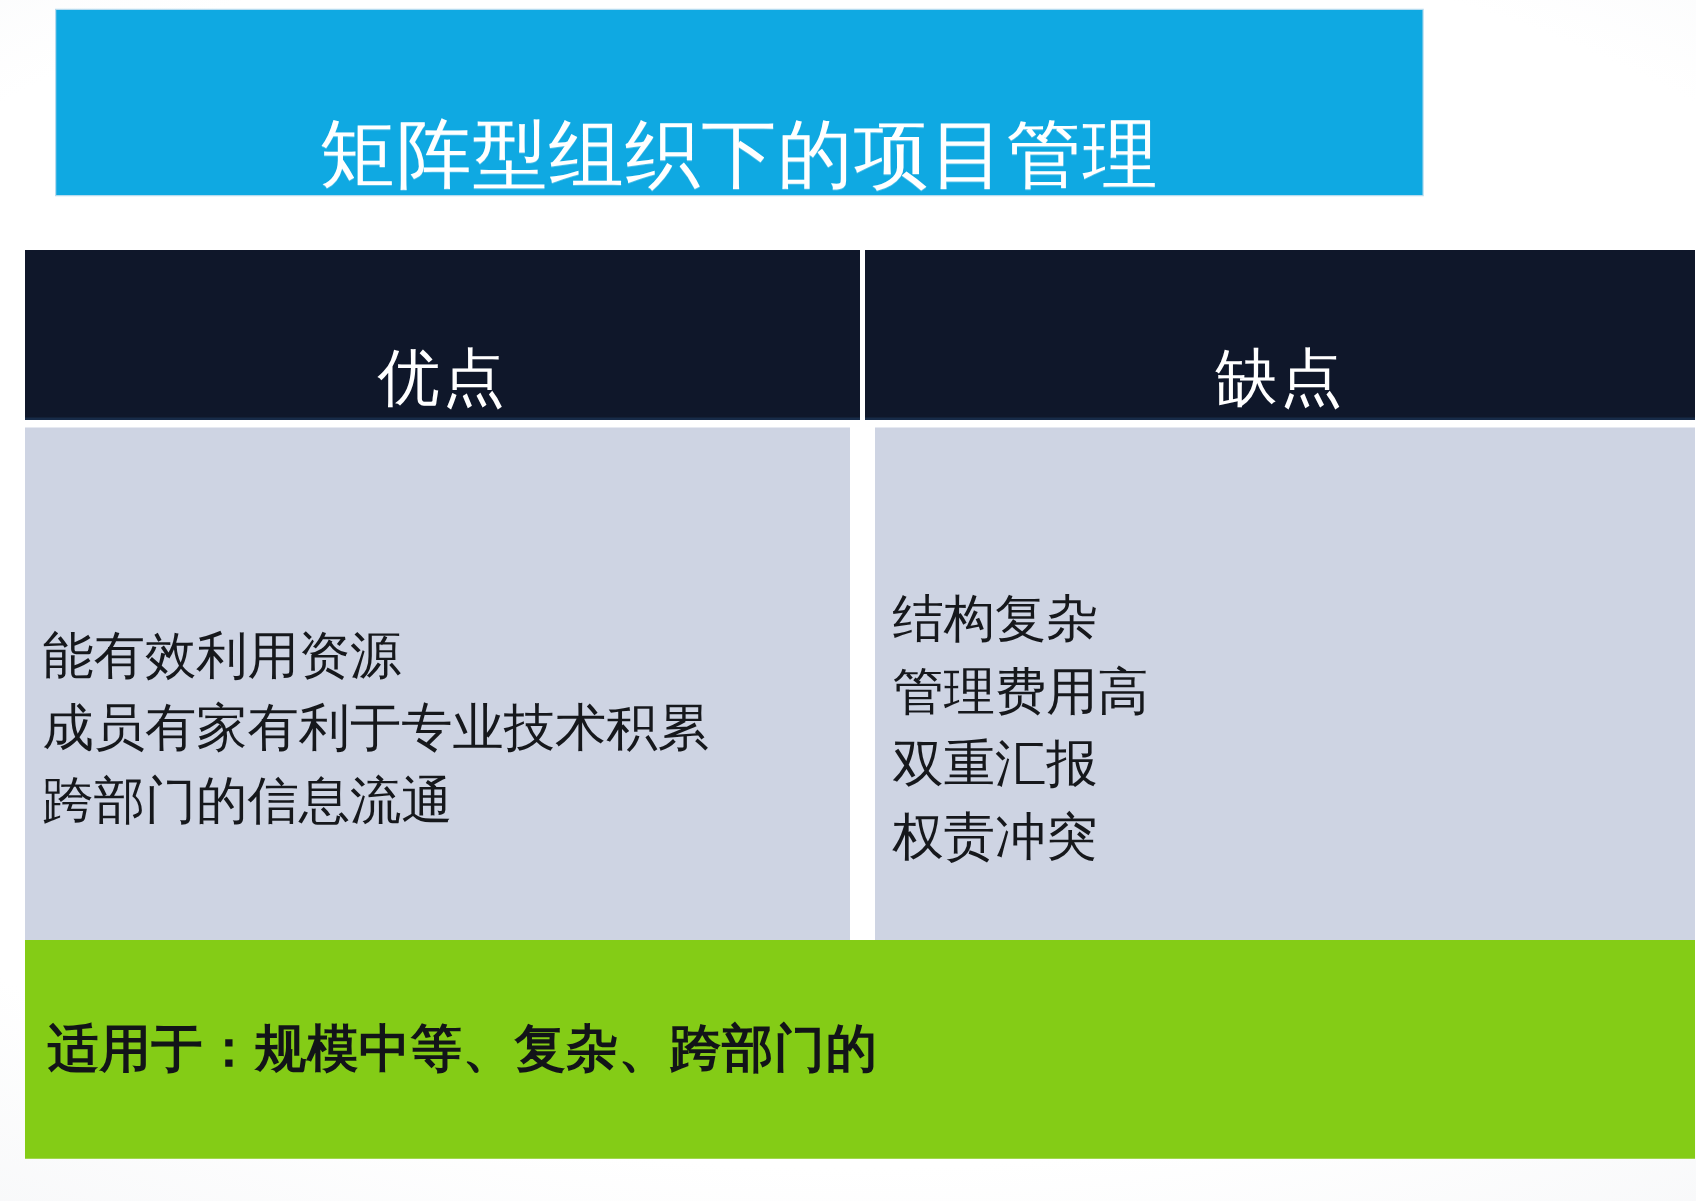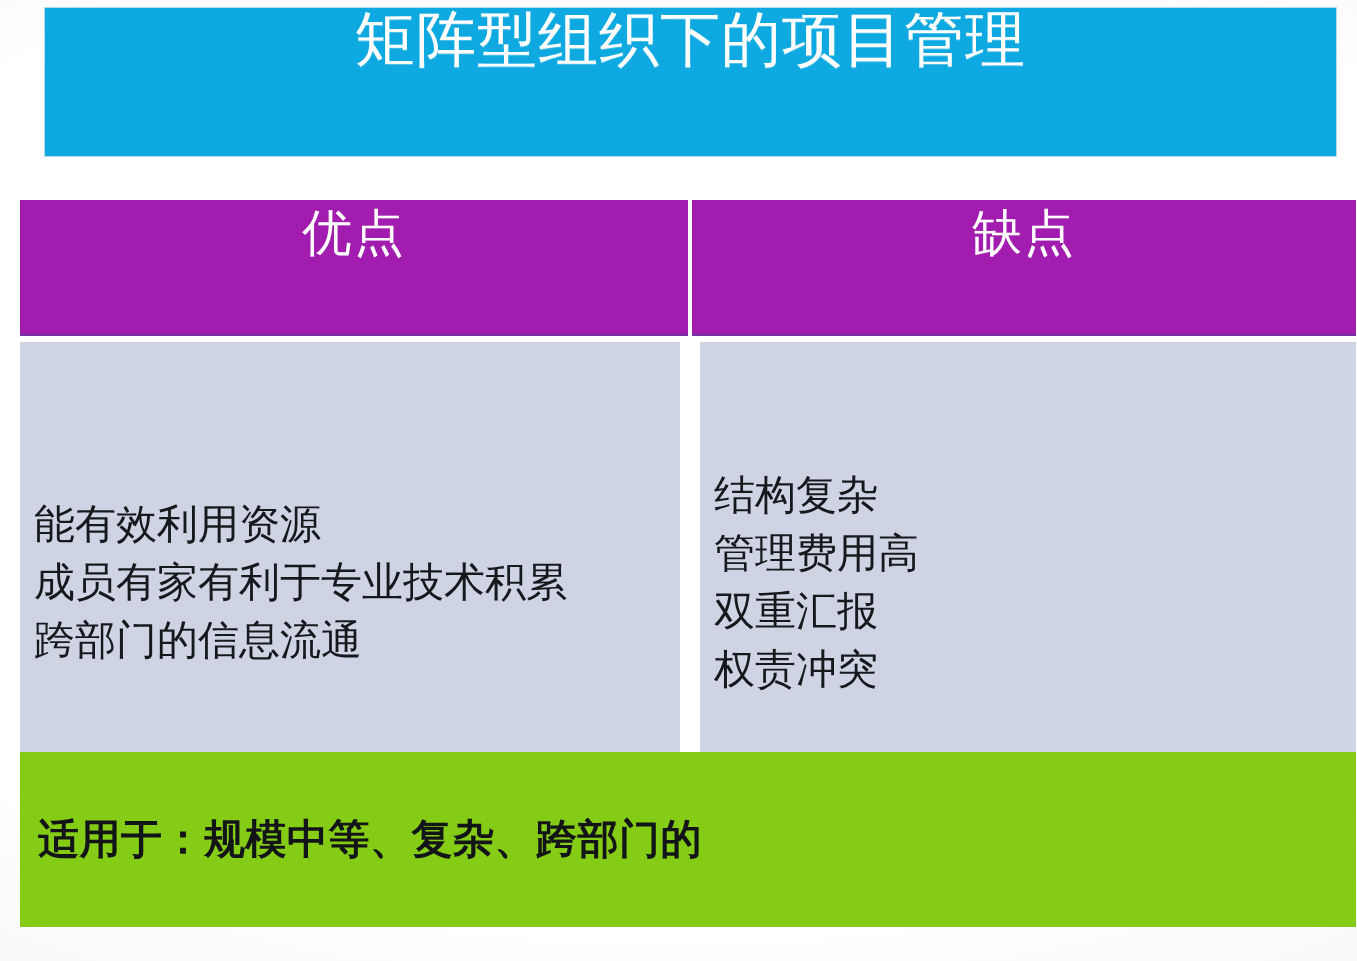--- a/index.html
+++ b/index.html
@@ -28,26 +28,26 @@
     position: absolute;
     inset: 0;
     z-index: 1;
   }
 
   
   .title-banner {
     position: absolute;
     left: 45px;
     top: 8px;
-    width: 1291px;
+    width: 1093px;
     height: 148px;
     background: #0fa9e2;
     box-shadow: 0 0 0 1px rgba(120,190,225,0.55);
     display: flex;
-    align-items: flex-start;
+    align-items: flex-end;
     justify-content: center;
     overflow: hidden;
   }
   .title-text {
     color: #ffffff;
     font-size: 60px;
     line-height: 1.05;
     letter-spacing: 1px;
     text-align: center;
     white-space: nowrap;
@@ -67,24 +67,24 @@
   .row-head {
     position: absolute;
     left: 0;
     top: 0;
     width: 100%;
     height: 136px;
     display: flex;
     gap: 4px;
   }
   .head-cell {
-    background: #a21caf;
+    background: #0f172a;
     height: 100%;
     display: flex;
-    align-items: flex-start;
+    align-items: flex-end;
     justify-content: center;
     box-shadow: inset 0 -2px 0 rgba(40,80,130,0.35);
   }
   .head-cell.left  { width: 668px; }
   .head-cell.right { width: 664px; }
   .head-label {
     color: #ffffff;
     font-size: 50px;
     letter-spacing: 2px;
     font-family: "DejaVu Serif", "Liberation Serif", serif;

